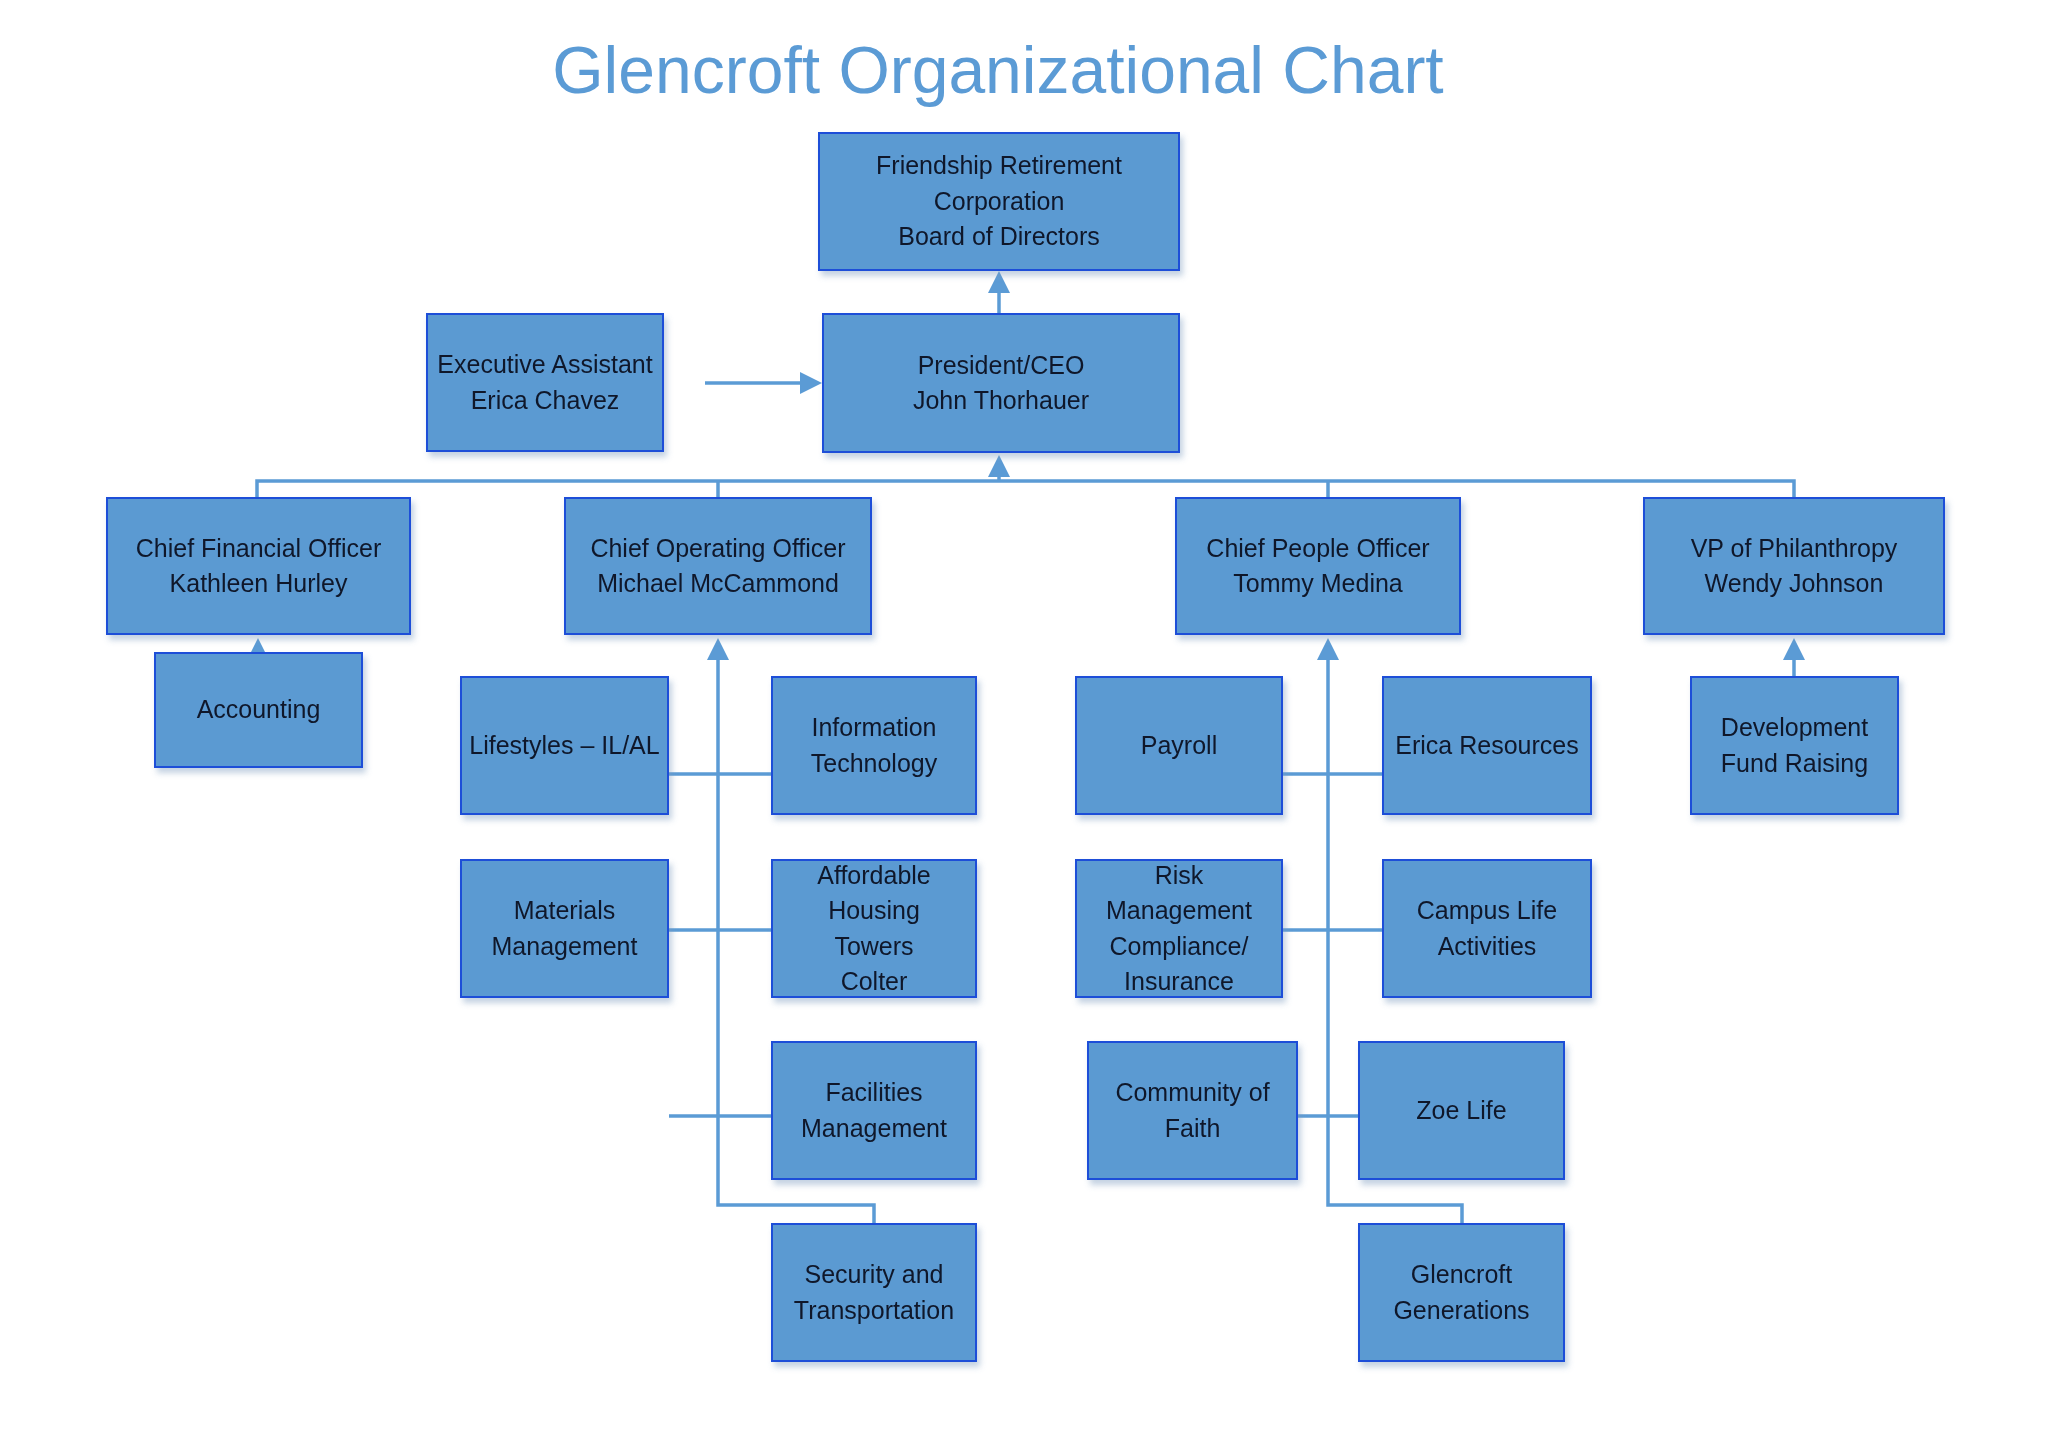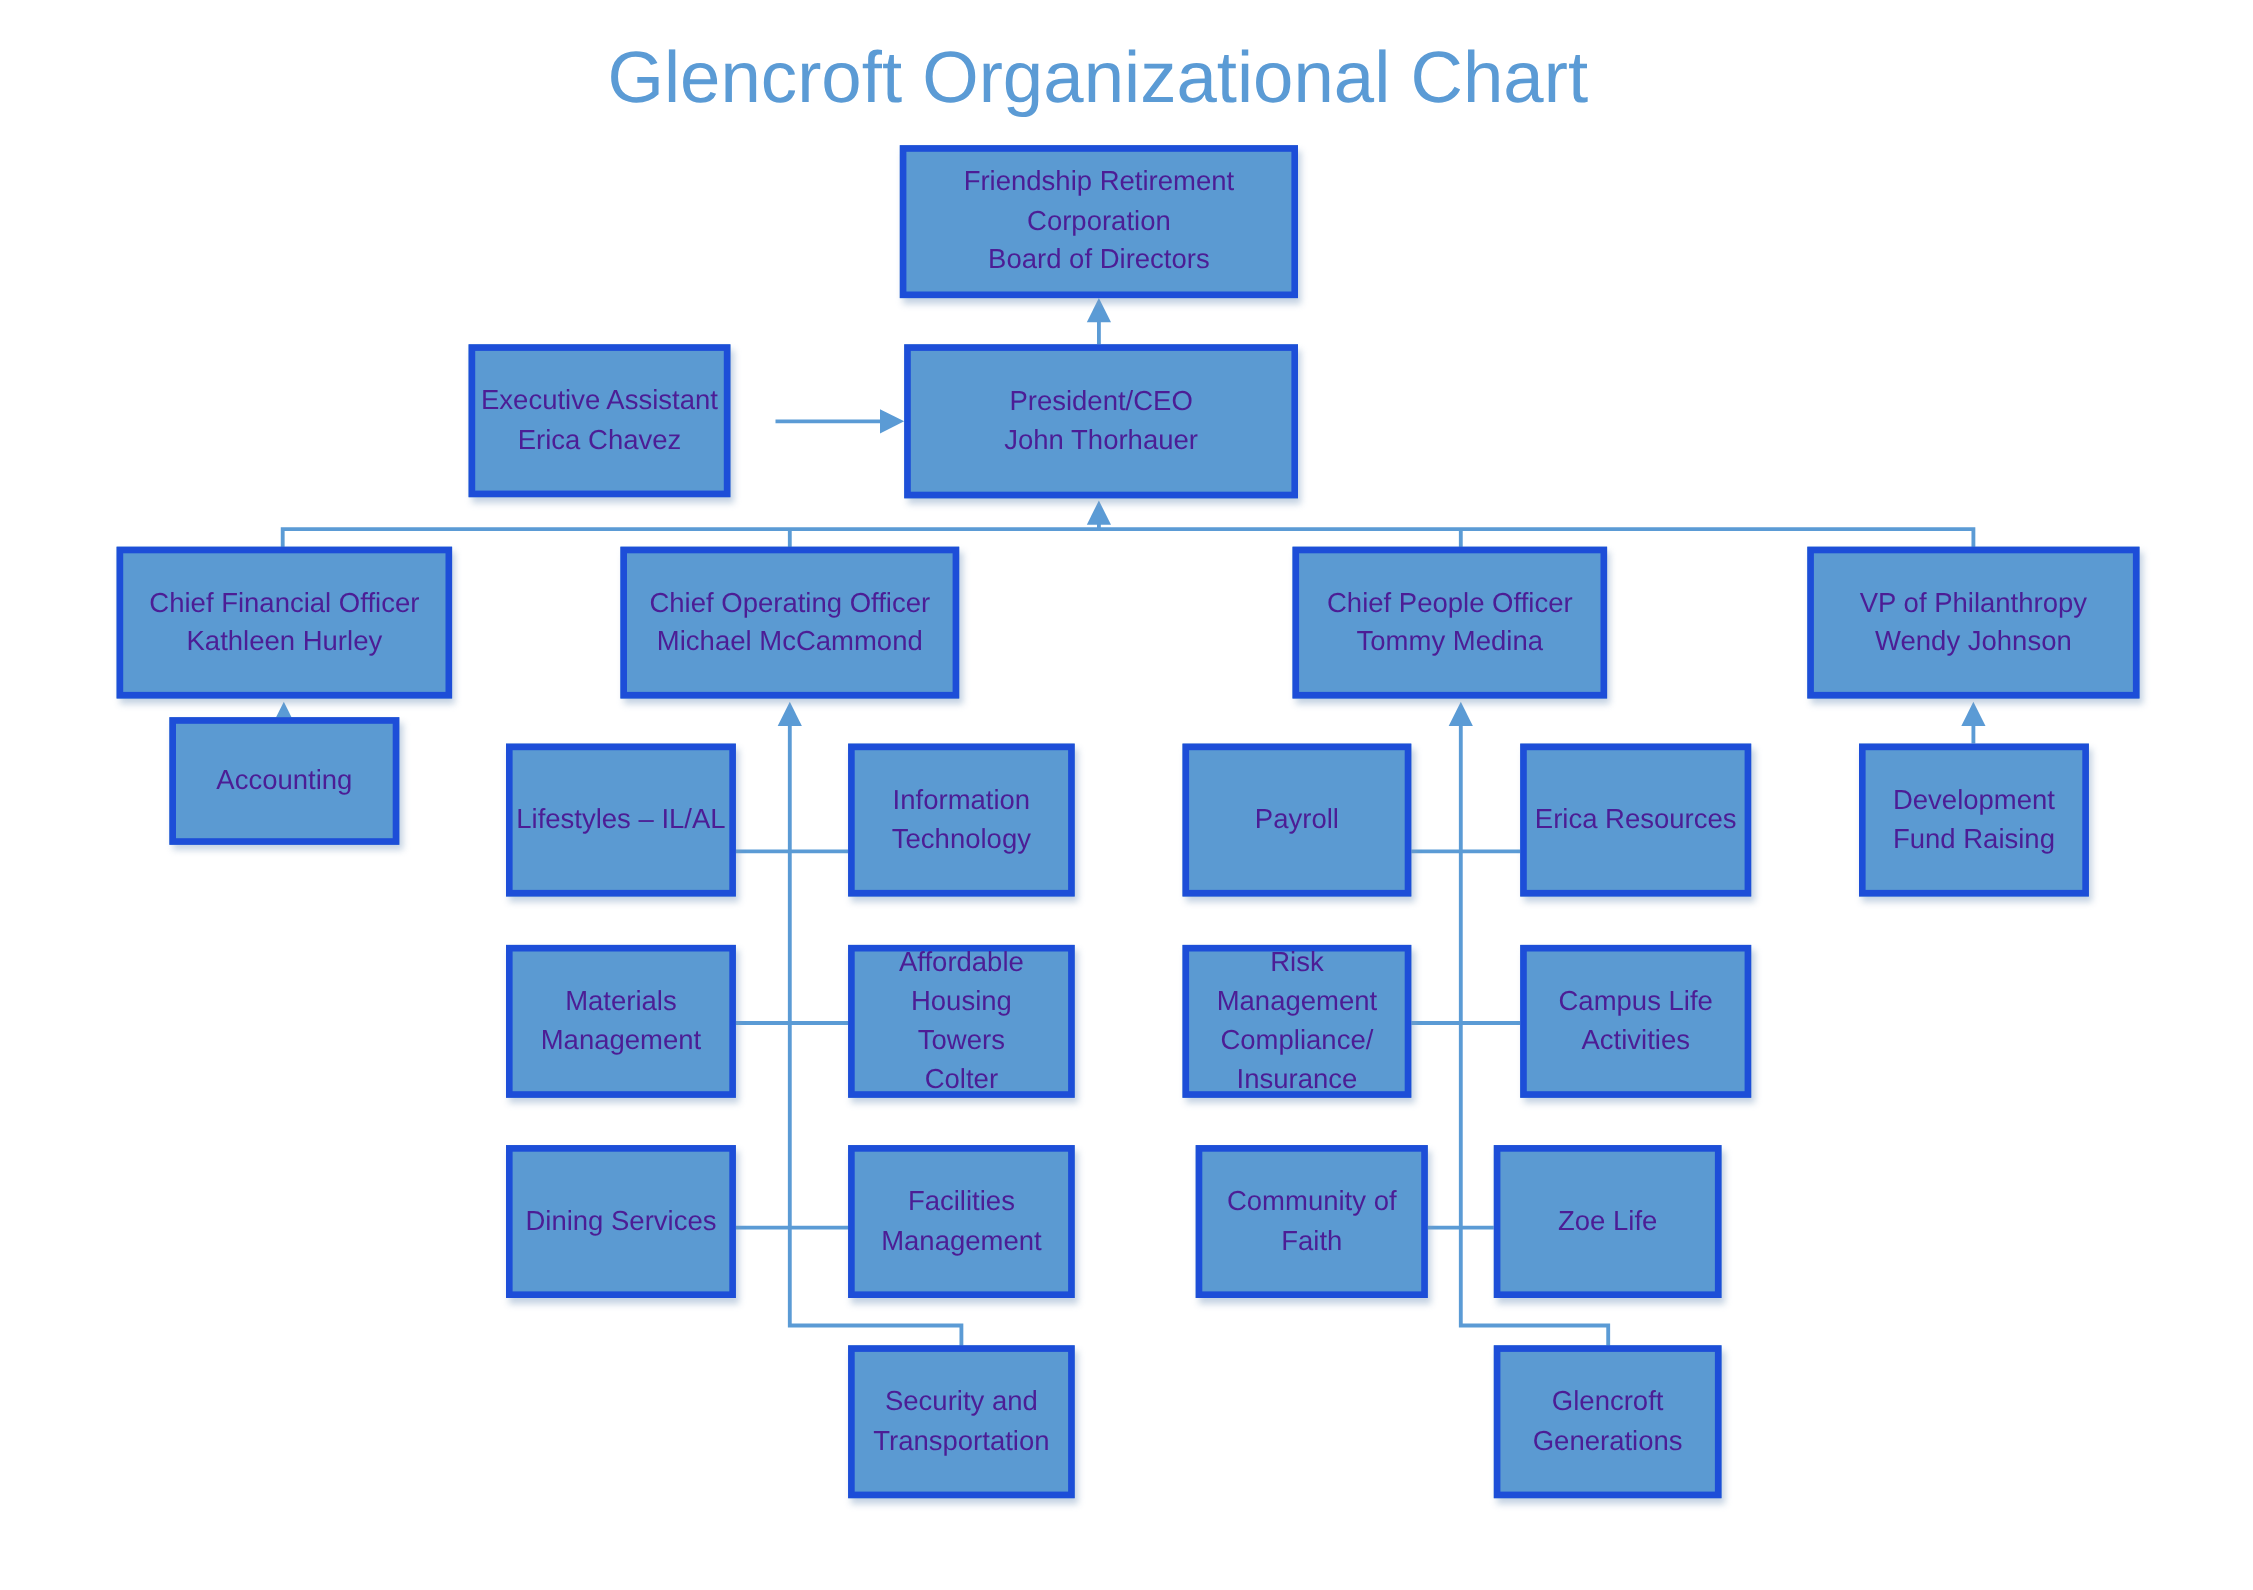--- a/index.html
+++ b/index.html
@@ -6,23 +6,23 @@
   .canvas{
     position:relative;width:2048px;height:1445px;background:#ffffff;
     font-family:"Liberation Sans",sans-serif;overflow:hidden;
   }
   .title{
     position:absolute;left:0;top:34px;width:1996px;text-align:center;
     font-size:66px;line-height:1.1;color:#5b9bd5;font-weight:normal;
   }
   .wires{position:absolute;left:0;top:0;width:2048px;height:1445px;}
   .node{
-    position:absolute;background:#5b9ad2;border:6px solid #1d4ed8;
+    position:absolute;background:#5b9ad2;border:2px solid #1d4ed8;
     box-sizing:border-box;display:flex;align-items:center;justify-content:center;
-    text-align:center;color:#4c1d95;font-size:25px;line-height:1.42;
+    text-align:center;color:#0f172a;font-size:25px;line-height:1.42;
     box-shadow:3px 5px 6px rgba(125,155,190,0.45);
   }
   .node-label{white-space:pre-line;padding:0 2px;}
 </style>
 </head>
 <body>
 
 <div class="canvas">
 
   <div class="title">Glencroft Organizational Chart</div>
@@ -135,23 +135,20 @@
     <span class="node-label">Risk Management
 Compliance/
 Insurance</span>
   </div>
 
   <div class="node" style="left:1382px;top:859px;width:210px;height:139px">
     <span class="node-label">Campus Life
 Activities</span>
   </div>
 
-  <div class="node" style="left:460px;top:1041px;width:209px;height:139px">
-    <span class="node-label">Dining Services</span>
-  </div>
 
   <div class="node" style="left:771px;top:1041px;width:206px;height:139px">
     <span class="node-label">Facilities
 Management</span>
   </div>
 
   <div class="node" style="left:1087px;top:1041px;width:211px;height:139px">
     <span class="node-label">Community of
 Faith</span>
   </div>

